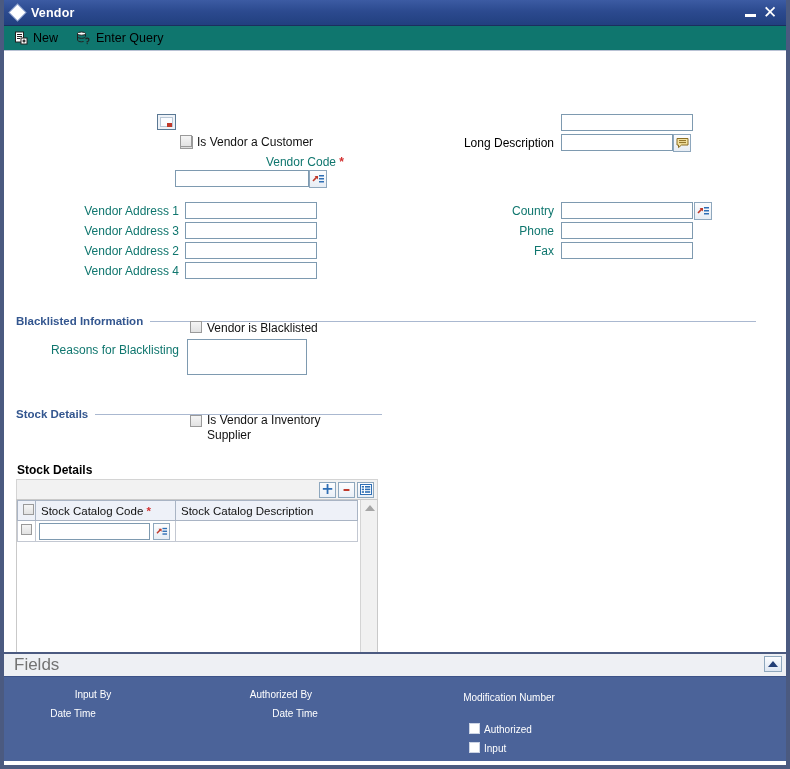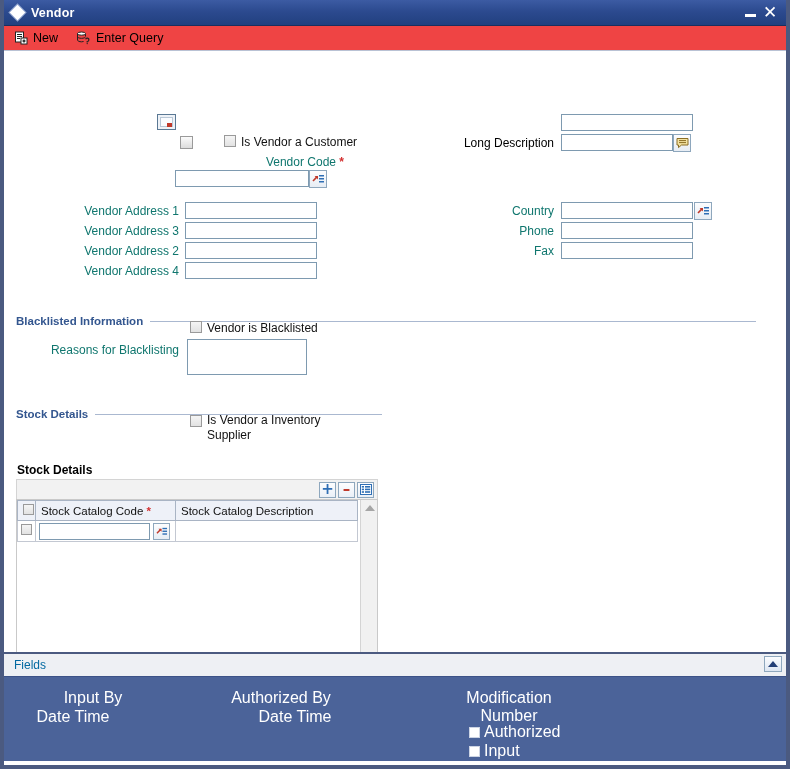--- a/index.html
+++ b/index.html
@@ -38,21 +38,21 @@
   .tb-spacer{flex:1;}
   .win-btn{
     width:20px;height:20px;display:flex;align-items:center;justify-content:center;
     color:#fff;cursor:pointer;
   }
   .min-glyph{display:block;width:11px;height:3px;background:#fff;margin-top:6px;}
   .close-glyph{font-size:17px;line-height:17px;font-weight:bold;font-family:"DejaVu Sans",sans-serif;}
 
   
   .toolbar{
-    height:24px;background:#ef4444;
+    height:24px;background:#0f766e;
     display:flex;align-items:center;
     padding-left:10px;gap:18px;
     border-bottom:1px solid #b9c2d4;
   }
   .tool-item{display:flex;align-items:center;gap:5px;cursor:pointer;font-size:12.5px;}
   .tool-item svg{display:block;}
 
   
   .content{
     position:relative;
@@ -169,37 +169,37 @@
   .arw{position:absolute;cursor:pointer;width:0;height:0;}
   .arw-up{left:4px;top:5px;border-left:5px solid transparent;border-right:5px solid transparent;border-bottom:6px solid #a6a6a6;}
 
   
   .fieldsbar{
     position:relative;box-sizing:border-box;
     height:24px;background:#eef0f4;
     border-top:2px solid #4b5a80;
     display:flex;align-items:center;padding-left:10px;
   }
-  .fields-link{color:#0369a1;font-size:12px;cursor:pointer;}
+  .fields-link{color:#737373;font-size:17px;cursor:pointer;}
   .collapse-btn{
     position:absolute;right:4px;top:2px;
     box-sizing:border-box;width:18px;height:16px;
     border:1px solid #8ea7bd;background:linear-gradient(to bottom,#fbfcfe,#dde6f2);
     display:flex;align-items:center;justify-content:center;cursor:pointer;
   }
   .collapse-tri{width:0;height:0;border-left:5px solid transparent;border-right:5px solid transparent;border-bottom:6px solid #233f76;}
 
   
   .footer{
     position:relative;height:84px;
     background:#4b6399;
     border-top:1px solid #3c5287;
     color:#fff;font-size:12px;
   }
-  .ftxt{position:absolute;white-space:nowrap;color:#fff;font-size:16px;}
+  .ftxt{position:absolute;white-space:nowrap;color:#fff;font-size:10px;}
   .fcb{
     box-sizing:border-box;width:11px;height:11px;
     background:#fff;border:1px solid #ccd4e4;display:inline-block;vertical-align:-1px;
     cursor:pointer;margin-right:4px;
   }
 </style>
 </head>
 <body>
 
 <div class="window">
@@ -248,21 +248,21 @@
 
   <div class="content">
 
     <div style="position:absolute;left:153px;top:63px;">
       <div class="imgph">
           <span class="imgph-dot"></span>
         </div>
     </div>
     <div style="position:absolute;left:176px;top:85px;" class="imgph2"></div>
 
-    <div style="position:absolute;left:176px;top:84px;margin-left:44px;" class="cb-row">
+    <div style="position:absolute;left:176px;top:84px;" class="cb-row">
       <span class="cb"></span>
       <span class="lbl-left">Is Vendor a Customer</span>
     </div>
 
     <div style="position:absolute;left:150px;top:104px;width:190px;text-align:right;">
       <span class="lbl">Vendor Code</span>
       <span class="req">*</span>
     </div>
     <input class="inp" style="position: absolute; left: 171px; top: 119px; width: 134px;" value="">
     <span class="sqbtn" style="position:absolute;left:305px;top:119px;">

